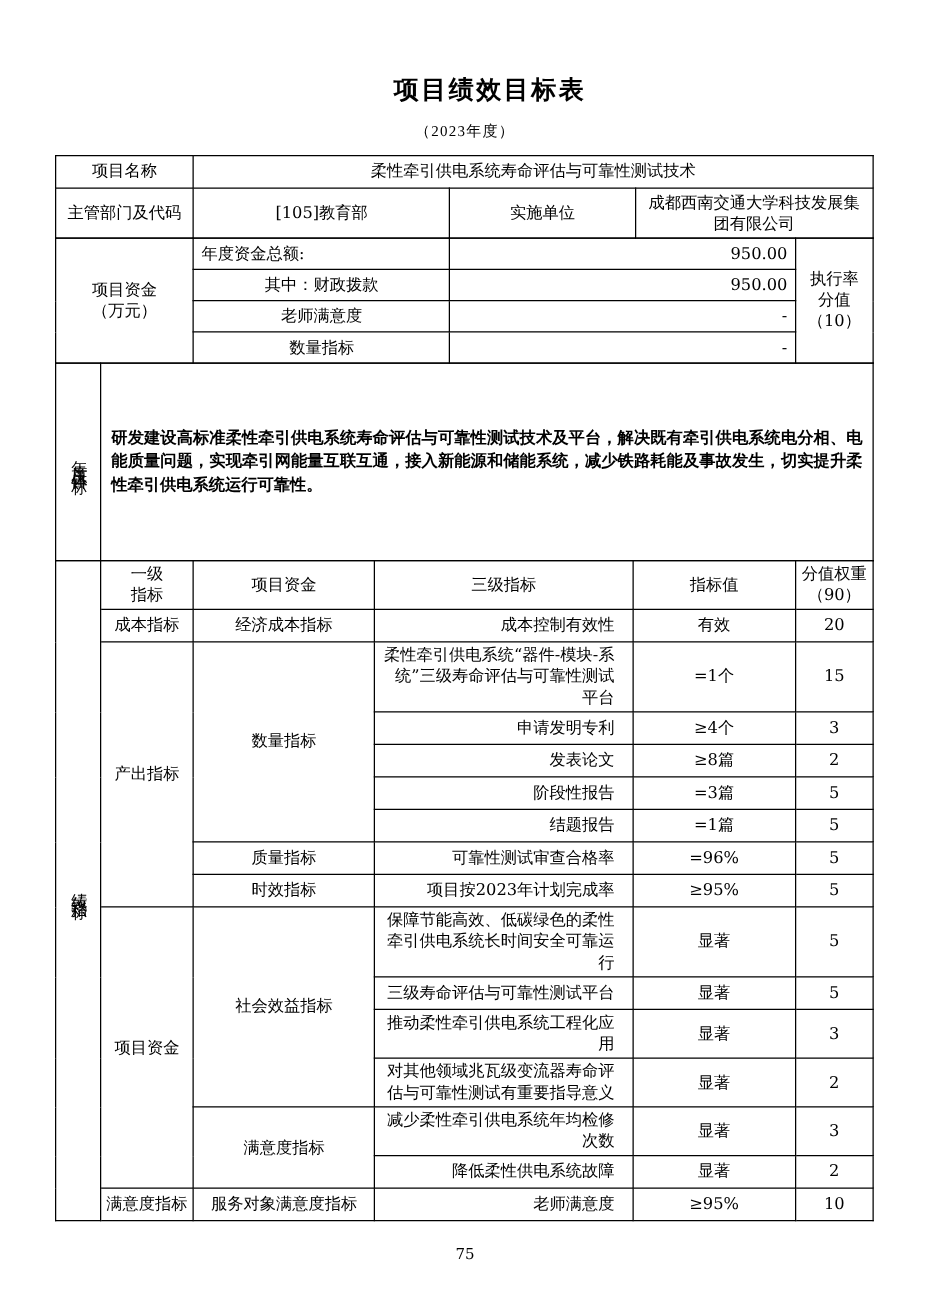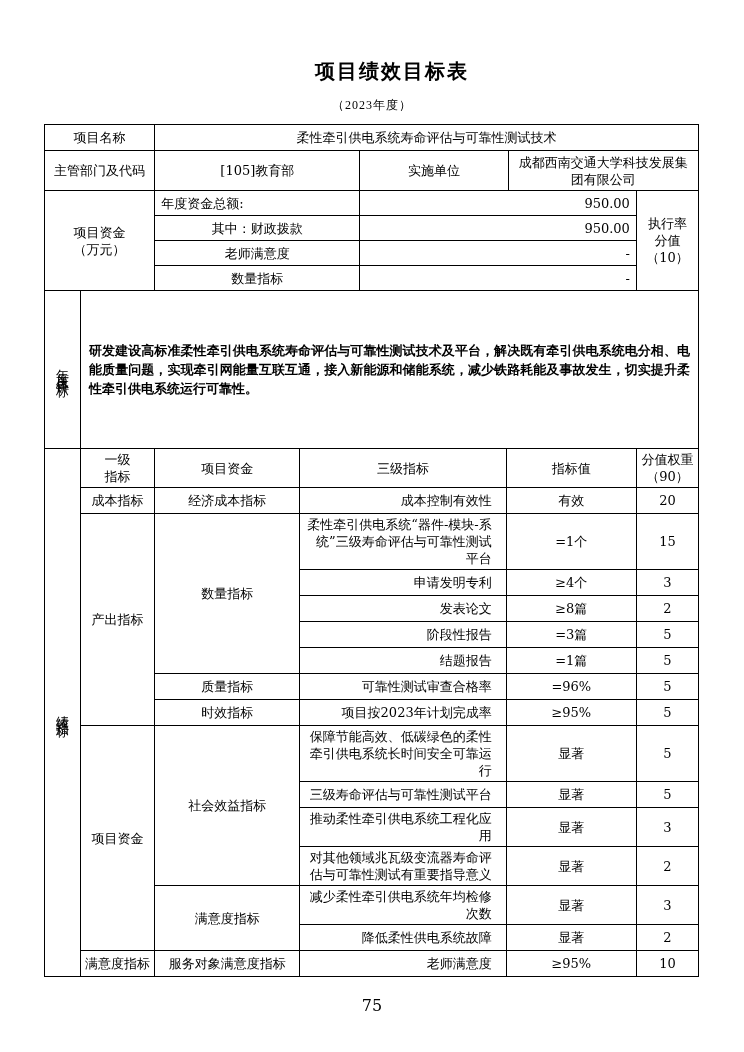--- a/index.html
+++ b/index.html
@@ -31,21 +31,21 @@
   .pre { white-space:pre-line; }
   .vert {
     writing-mode:vertical-rl; text-orientation:upright;
     letter-spacing:3px; display:inline-block; font-size:13px;
   }
   .target-content {
     text-align:justify; padding:6px 8px; line-height:19px;font-weight:bold;
   }
   .page-number {
     position:absolute; top:996px; left:0; width:100%;
-    text-align:center; font-size:16px;
+    text-align:center; font-size:12px;
   }
 </style>
 </head>
 <body>
 
 <div class="page">
 
   <div class="doc-title">项目绩效目标表</div>
   <div class="doc-subtitle">（2023年度）</div>
 

